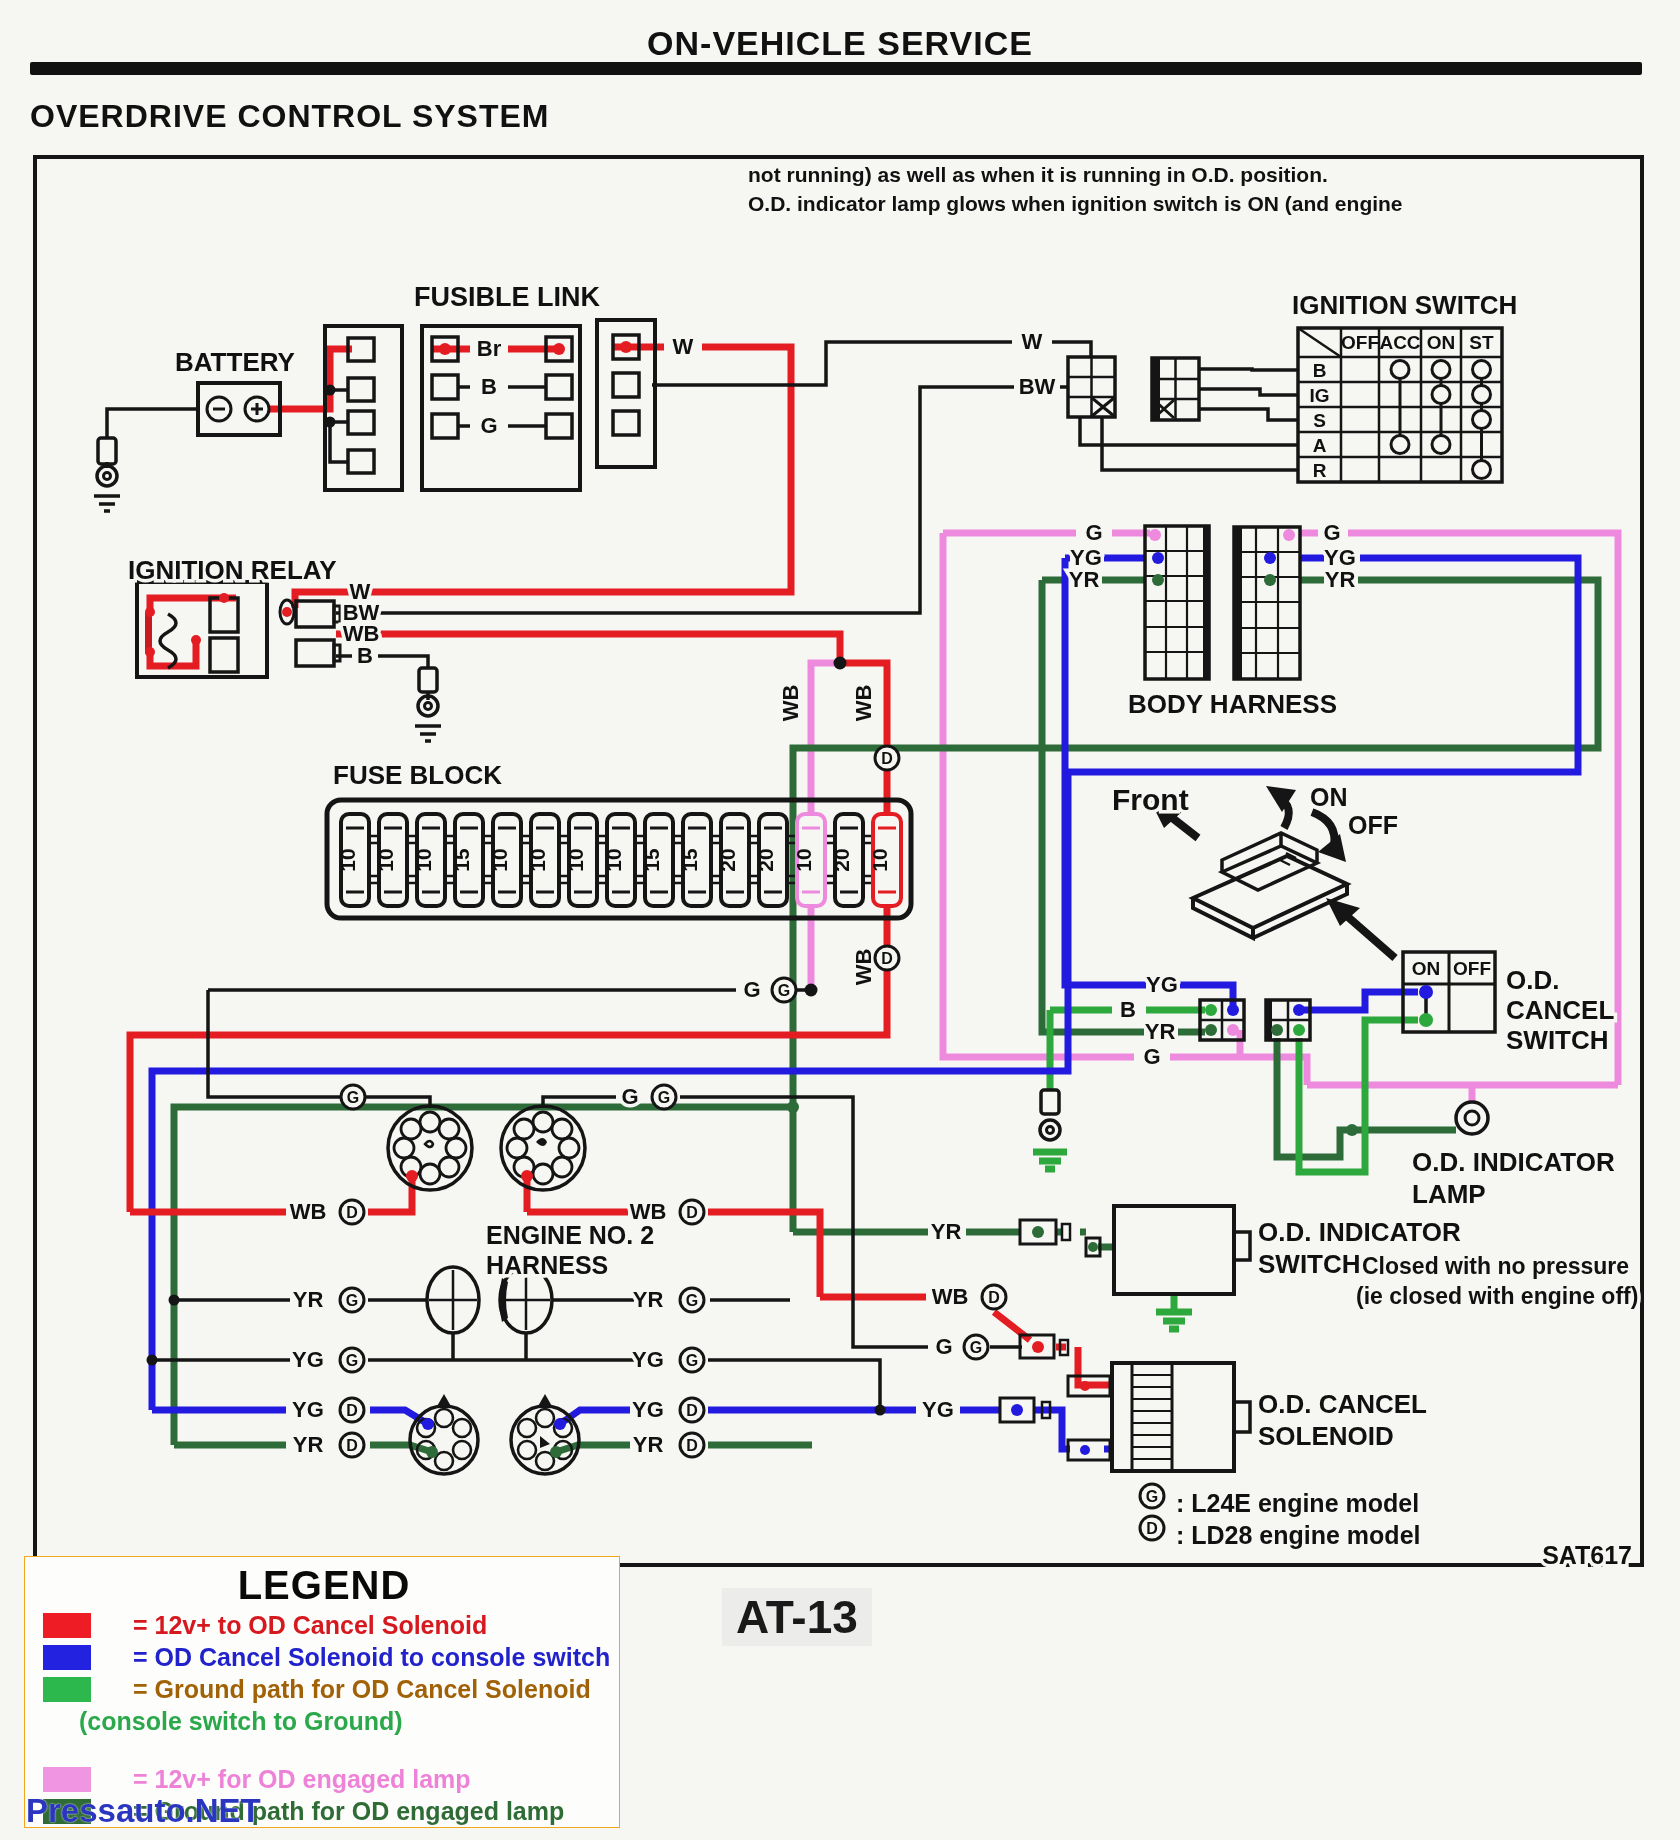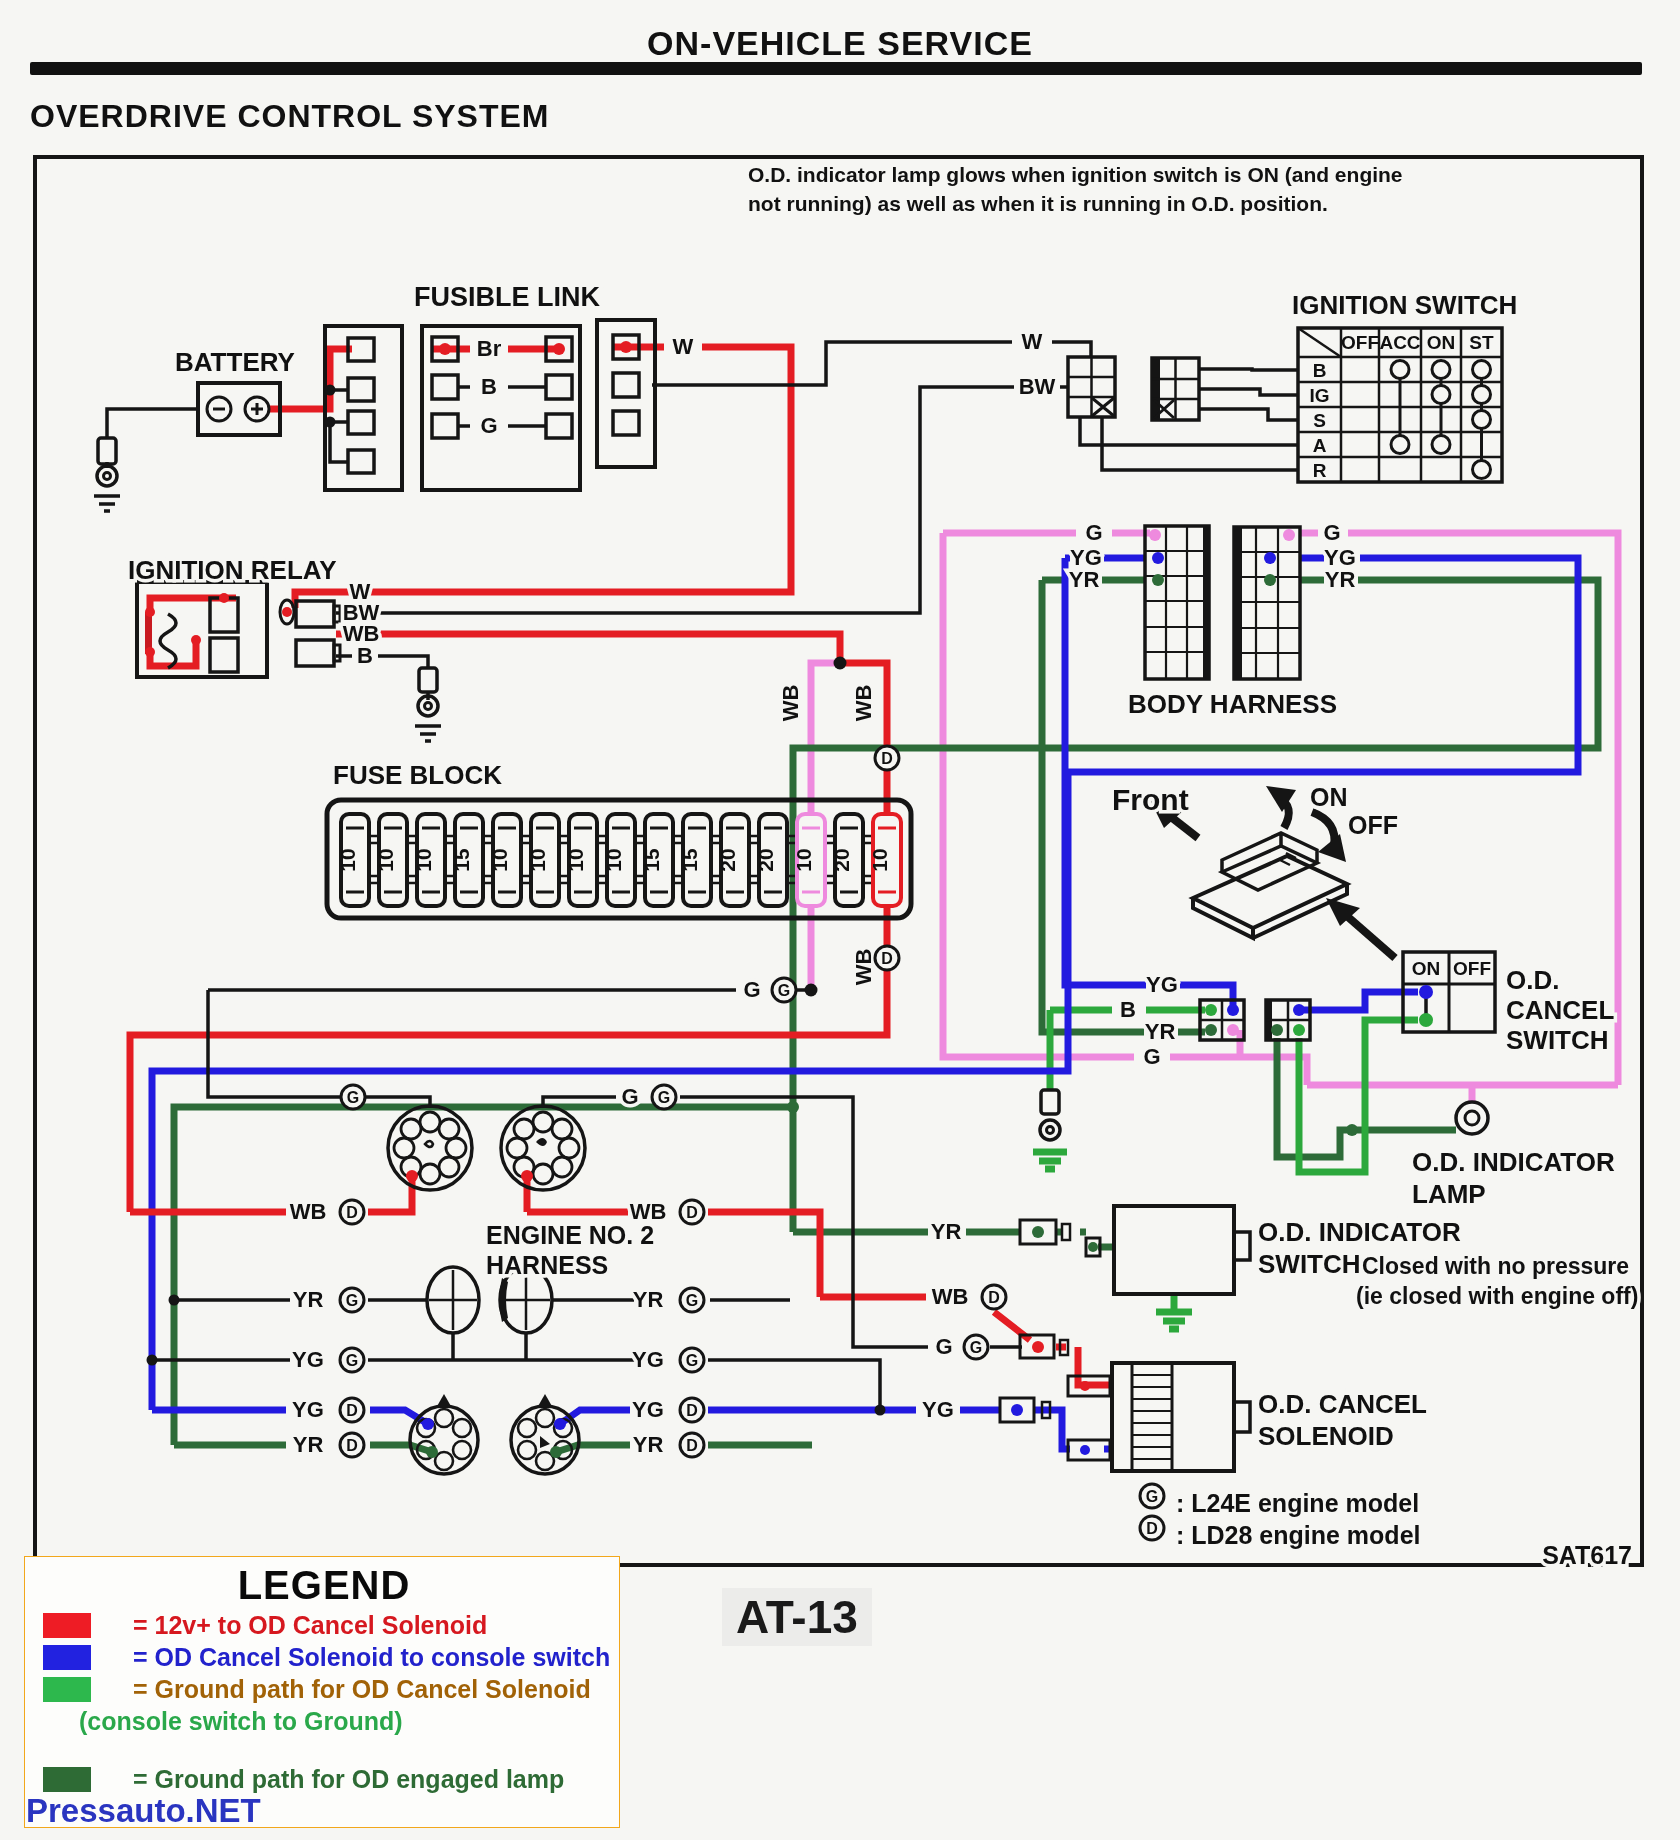--- a/index.html
+++ b/index.html
@@ -23,22 +23,22 @@
   .wm{position:absolute;left:26px;top:1792px;font-size:33px;font-weight:bold;color:#2a35c0;text-shadow:0 0 2px #fff;}
 </style>
 </head>
 <body>
 
 <div id="stage">
   <div class="hdr">ON-VEHICLE SERVICE</div>
   <div class="bar"></div>
   <div class="ttl">OVERDRIVE CONTROL SYSTEM</div>
   <div class="note">
+    <div>not running) as well as when it is running in O.D. position.</div>
     <div>O.D. indicator lamp glows when ignition switch is ON (and engine</div>
-    <div>not running) as well as when it is running in O.D. position.</div>
   </div>
 
   <svg id="dg" width="1680" height="1840" viewBox="0 0 1680 1840">
 
     <rect x="35" y="157" width="1607" height="1408" fill="none" stroke="#151515" stroke-width="4"></rect>
 
     <g stroke="#ee8ade" stroke-width="7" fill="none">
       <path d="M840 663 H811 V814 M811 906 V990"></path>
       <path d="M943 533 H1076 M1112 533 H1150 M943 533 V1057 H1134 M1170 1057 H1240 M1240 1057 V1030 M1240 1057 H1307 V1085"></path>
       <path d="M1300 533 H1318 M1348 533 H1618 V1085 M1307 1085 H1618 M1472 1085 V1101"></path>
@@ -525,20 +525,24 @@
             <div class="lsw" style="background: rgb(34, 34, 224);"></div>
             <div class="ltx" style="color: rgb(34, 34, 204);">= OD Cancel Solenoid to console switch</div>
           </div>
           <div class="lrow">
             <div class="lsw" style="background: rgb(45, 184, 77);"></div>
             <div class="ltx" style="color: #a16207; text-align: right;">= Ground path for OD Cancel Solenoid</div>
           </div>
           <div class="lextra" style="color: rgb(42, 168, 74);">(console switch to Ground)</div>
           <div class="lgap"></div>
           <div class="lrow">
+            <div class="lsw" style="background: rgb(240, 149, 226);"></div>
+            <div class="ltx" style="color: rgb(238, 130, 216);">= 12v+ for OD engaged lamp</div>
+          </div>
+          <div class="lrow">
             <div class="lsw" style="background: rgb(46, 107, 53);"></div>
             <div class="ltx" style="color: rgb(46, 107, 53);">= Ground path for OD engaged lamp</div>
           </div>
         </div>
     </div>
   </div>
   <div class="wm">Pressauto.NET</div>
 </div>
 
 </body></html>

